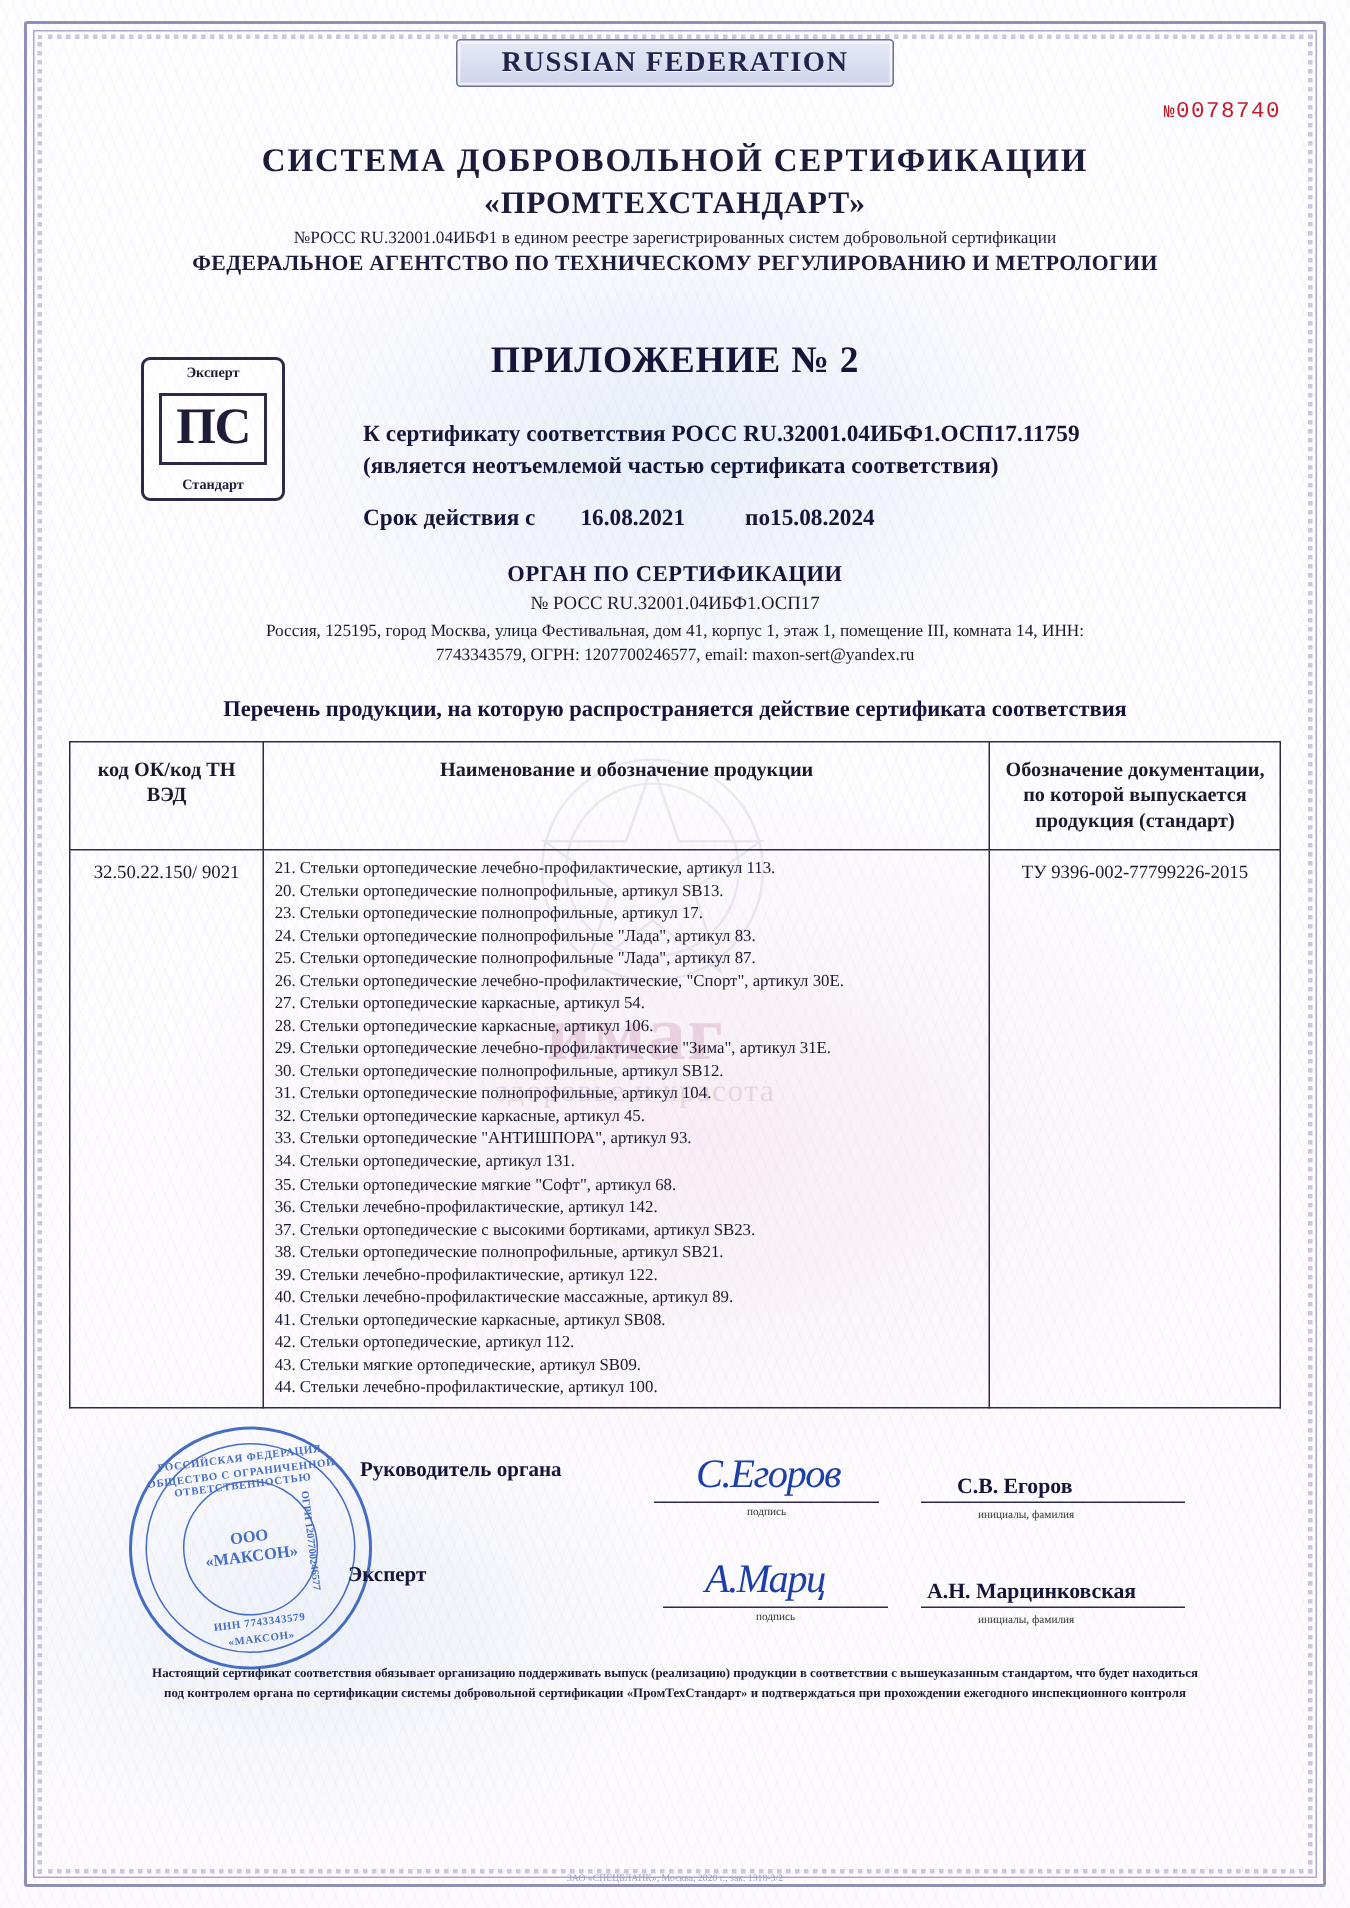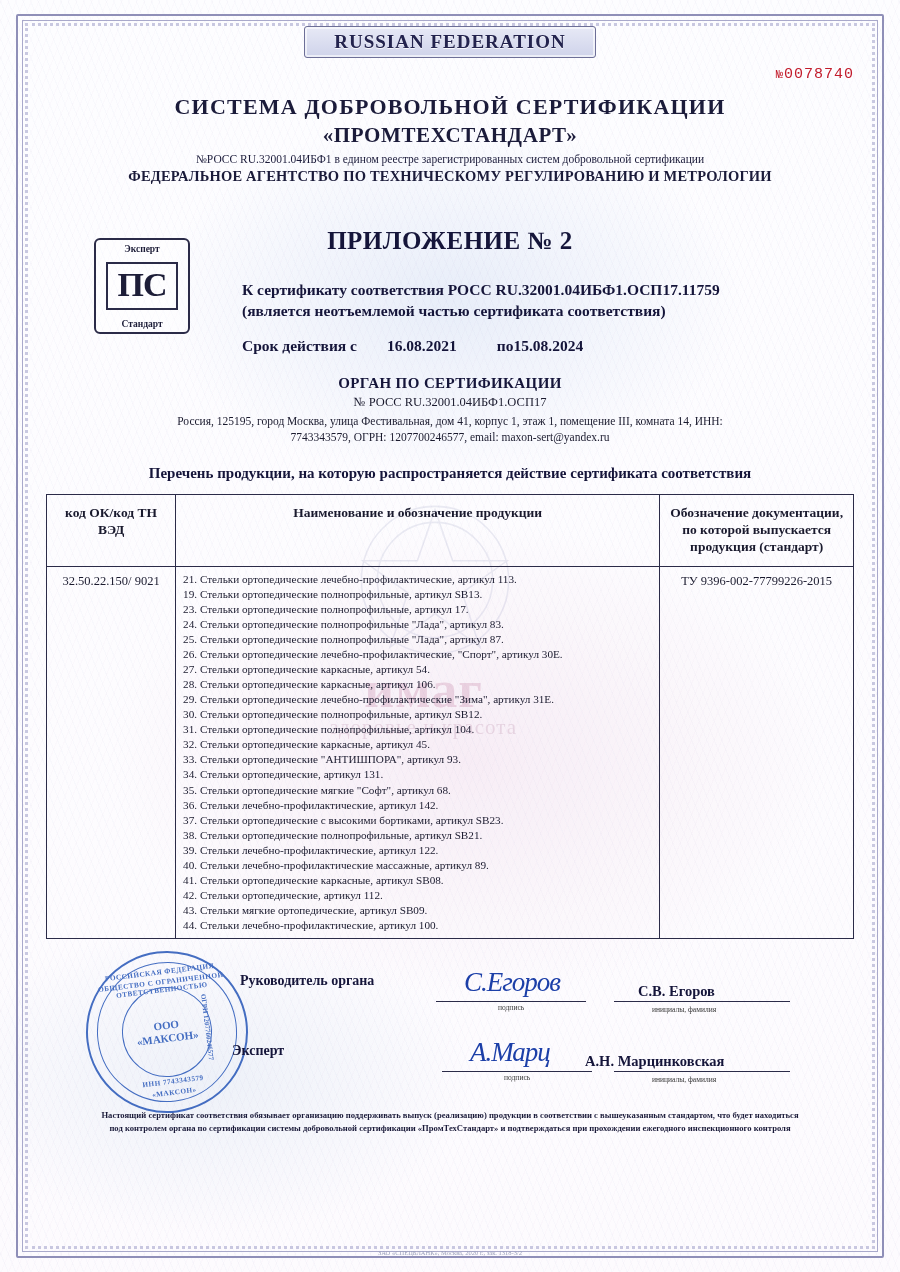--- a/index.html
+++ b/index.html
@@ -345,21 +345,21 @@
   .sig-underline.u1 { left: 390px; top: 36px; }
   .sig-underline.u2 { left: 396px; top: 106px; }
 
   .name {
     position: absolute;
     font-size: 14.5px;
     font-weight: bold;
     color: #15153a;
   }
   .name.n1 { left: 592px; top: 18px; }
-  .name.n2 { left: 539px; top: 88px; }
+  .name.n2 { left: 572px; top: 88px; }
   .name-caption {
     position: absolute;
     font-size: 7.5px;
     color: #333;
   }
   .name-caption.nc1 { left: 606px; top: 40px; }
   .name-caption.nc2 { left: 606px; top: 110px; }
   .name-underline {
     position: absolute;
     height: 1px;
@@ -517,21 +517,21 @@
           <th class="c2">Наименование и обозначение продукции</th>
           <th class="c3">Обозначение документации, по которой выпускается продукция (стандарт)</th>
         </tr>
       </thead>
       <tbody>
         <tr>
           <td class="c1">32.50.22.150/ 9021</td>
           <td class="c2">
             <div id="product-list">
                 <div class="prod-line">21. Стельки ортопедические лечебно-профилактические, артикул 113.</div>
-                <div class="prod-line">19. Стельки ортопедические полнопрофильные, артикул SB13.</div>
+                <div class="prod-line">20. Стельки ортопедические полнопрофильные, артикул SB13.</div>
                 <div class="prod-line">23. Стельки ортопедические полнопрофильные, артикул 17.</div>
                 <div class="prod-line">24. Стельки ортопедические полнопрофильные "Лада", артикул 83.</div>
                 <div class="prod-line">25. Стельки ортопедические полнопрофильные "Лада", артикул 87.</div>
                 <div class="prod-line">26. Стельки ортопедические лечебно-профилактические, "Спорт", артикул 30Е.</div>
                 <div class="prod-line">27. Стельки ортопедические каркасные, артикул 54.</div>
                 <div class="prod-line">28. Стельки ортопедические каркасные, артикул 106.</div>
                 <div class="prod-line">29. Стельки ортопедические лечебно-профилактические "Зима", артикул 31Е.</div>
                 <div class="prod-line">30. Стельки ортопедические полнопрофильные, артикул SB12.</div>
                 <div class="prod-line">31. Стельки ортопедические полнопрофильные, артикул 104.</div>
                 <div class="prod-line">32. Стельки ортопедические каркасные, артикул 45.</div>

